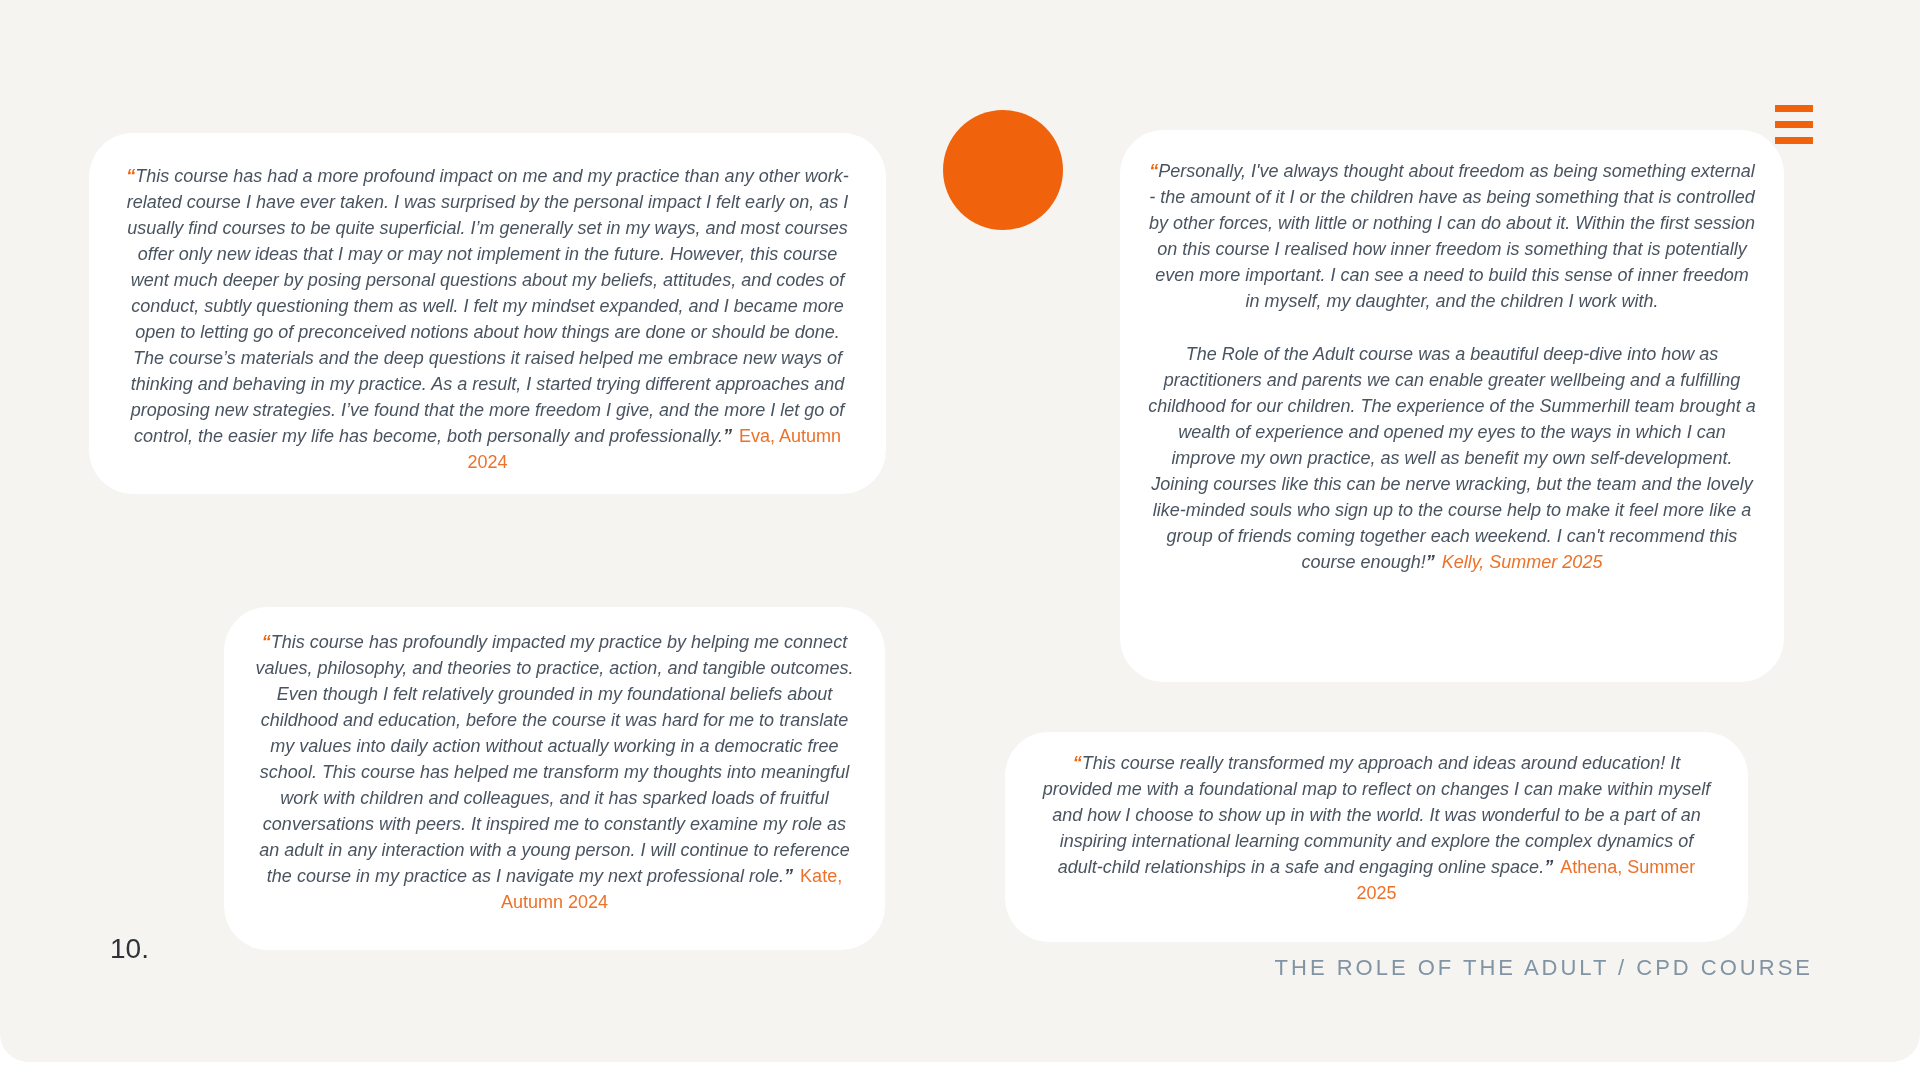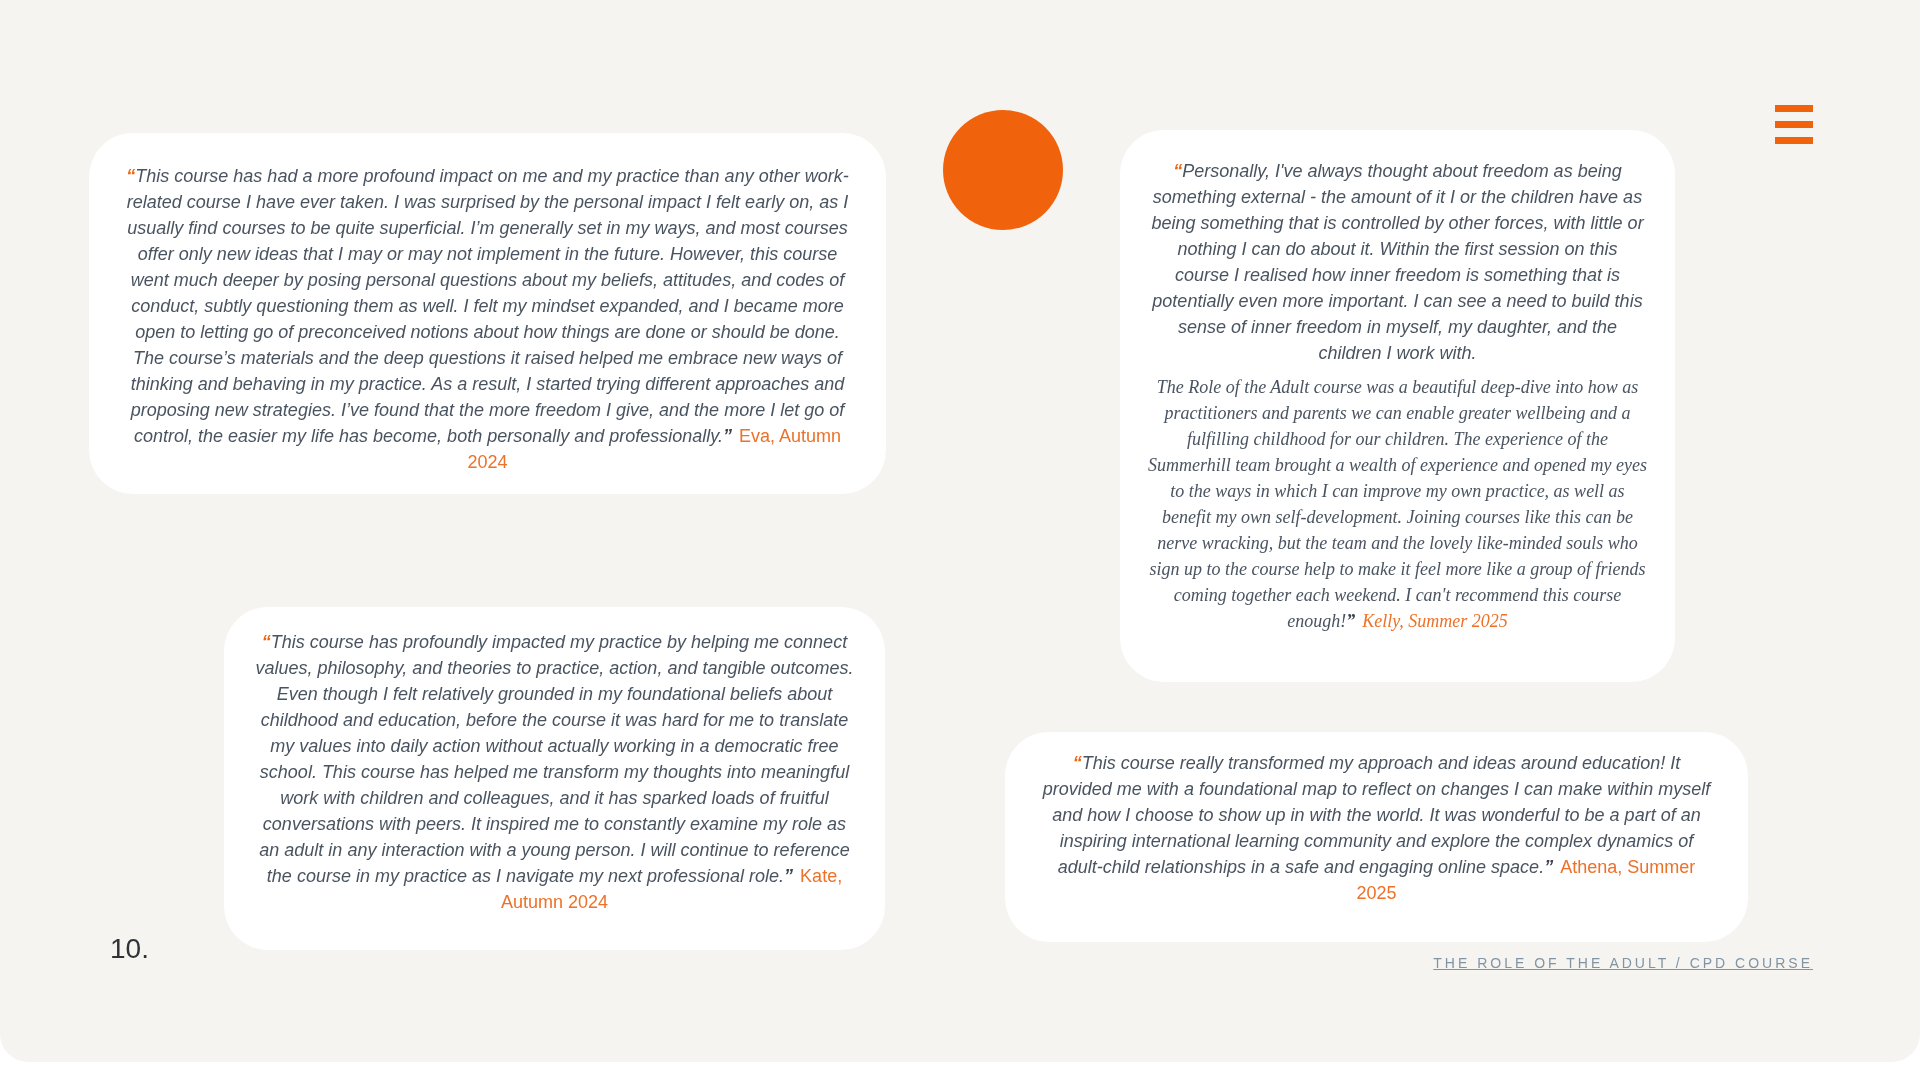--- a/index.html
+++ b/index.html
@@ -35,61 +35,60 @@
     border-radius:44px;
     text-align:center;
   }
   .quote{
     margin:0;
     font-style:italic;
     font-size:18px;
     line-height:26px;
     color:var(--quote-text);
   }
-  .quote + .quote{margin-top:8px;font-family:Liberation Serif, serif;}
+  .quote + .quote{margin-top:27px;}
   .oq{
     color:var(--accent-orange);
     font-weight:bold;
   }
   .cq{
     color:var(--close-quote);
     font-weight:bold;
   }
   .attr{
     color:var(--attribution-orange);
     font-style:normal;
     margin-left:7px;
   }
   .attr.italic{font-style:italic;}
   .card1{left:89px;  top:133px; width:797px; height:361px; padding:30px 34px;}
   .card2{left:224px; top:607px; width:661px; height:343px; padding:22px 28px;}
-  .card3{left:1120px;top:130px; width:555px; height:552px; padding:28px 28px;}
+  .card3{left:1120px;top:130px; width:664px; height:552px; padding:28px 28px;}
   .card4{left:1005px;top:732px; width:743px; height:210px; padding:18px 32px;}
   .circle{
     position:absolute;left:943px;top:110px;width:120px;height:120px;
     border-radius:50%;
     background:var(--accent-orange);
   }
   .menu{
     position:absolute;left:1775px;top:105px;width:38px;height:39px;
     display:flex;flex-direction:column;justify-content:space-between;
     cursor:pointer;
   }
   .menu .bar{height:7px;background:var(--accent-orange);}
   .page-number{
     position:absolute;left:110px;top:933px;
     font-size:28px;font-weight:500;
     color:var(--page-number);
   }
   .footer{
     position:absolute;right:107px;top:955px;
-    font-size:14px;letter-spacing:3px;
+    font-size:22px;letter-spacing:3px;
     color:var(--footer-text);
     white-space:nowrap;
-    text-decoration:underline;
   }
 </style>
 </head>
 <body>
 
 <div class="stage">
   <div class="canvas">
 
     <div class="circle"></div>
 

